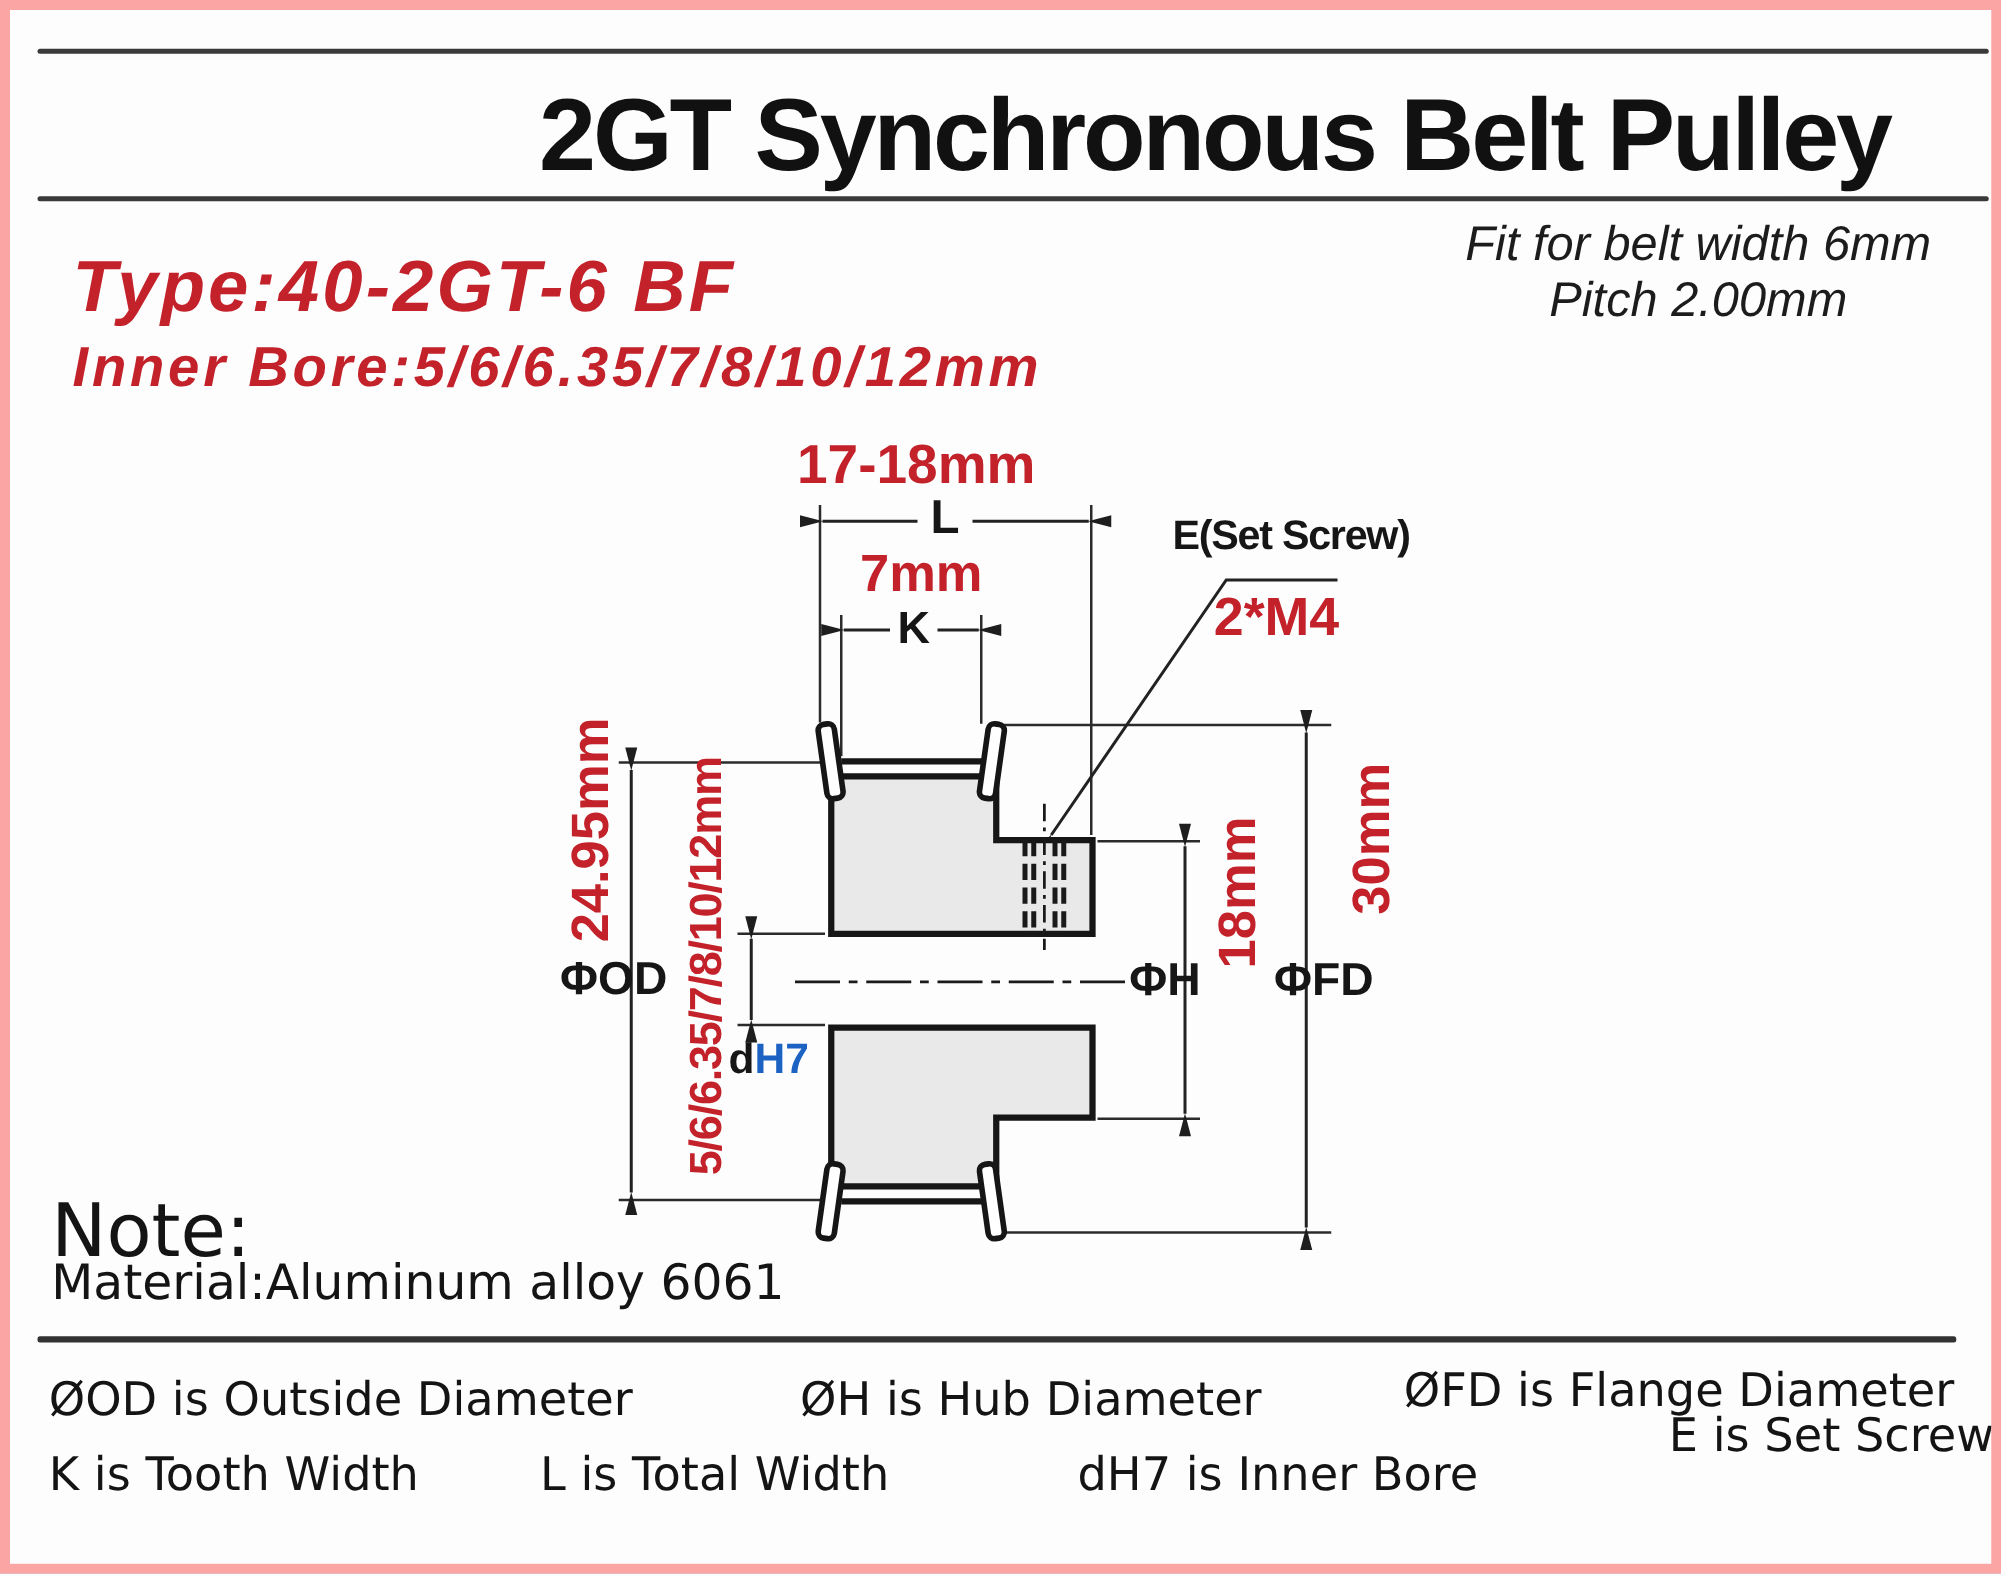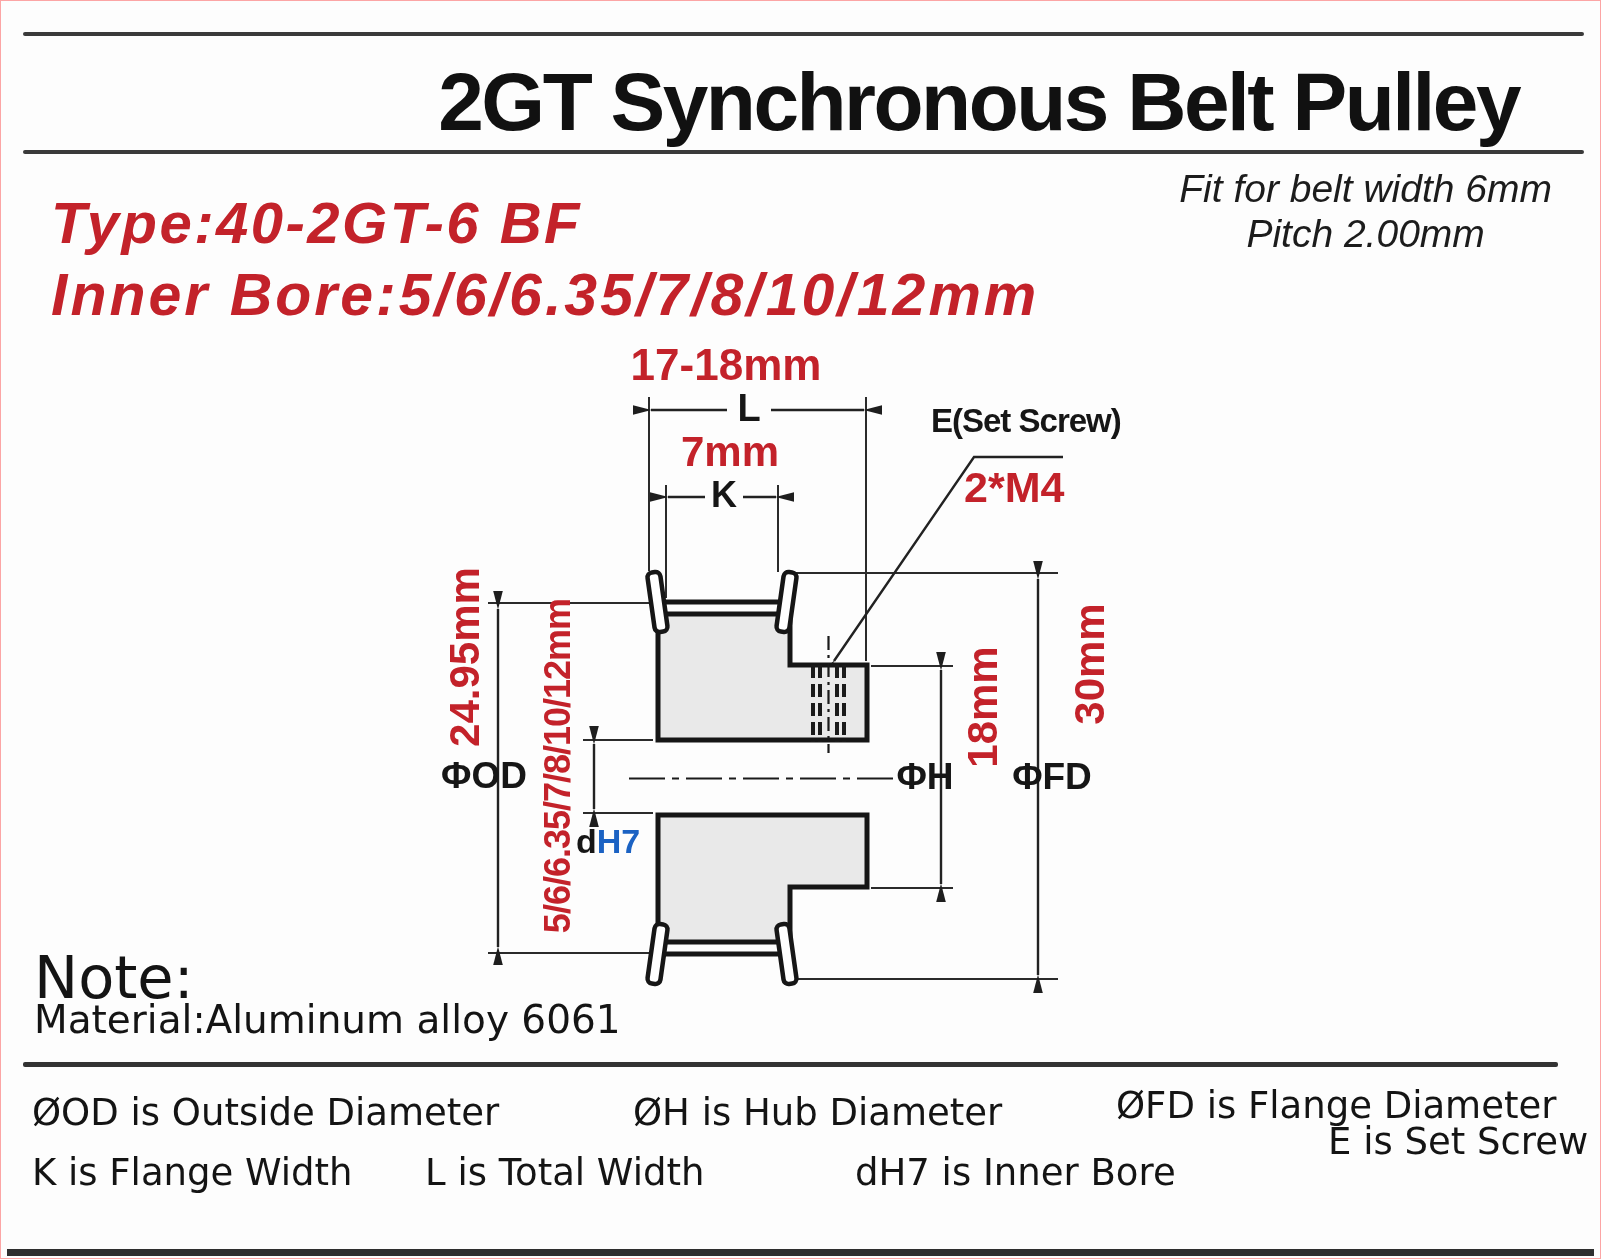--- a/index.html
+++ b/index.html
@@ -1,20 +1,20 @@
 <!DOCTYPE html>
 <html><head>
 <meta charset="utf-8">
 <style>
   html,body{margin:0;padding:0;background:#888;}
   #page{
     position:relative;
     width:1601px;height:1259px;
     background:#fdfdfd;
-    border:1px solid #fca5a5;
+    border:8px solid #fca5a5;
     box-sizing:border-box;
     overflow:hidden;
     font-family:"Liberation Sans", sans-serif;
     color:#1b1b1b;
   }
   .rule{position:absolute;background:#3a3a3a;border-radius:2px;}
   #title{
     position:absolute;top:54px;right:81px;
     font-size:82px;font-weight:bold;letter-spacing:-2.5px;
     color:#111;white-space:nowrap;
@@ -24,21 +24,21 @@
     text-align:center;font-style:italic;font-size:39px;line-height:1.15;
     color:#1c1c1c;white-space:nowrap;
   }
   #type-line{
     position:absolute;left:50px;top:188px;
     font-size:58px;font-weight:bold;font-style:italic;letter-spacing:2.5px;
     white-space:nowrap;
   }
   #bore-line{
     position:absolute;left:50px;top:260px;
-    font-size:59px;font-weight:bold;font-style:italic;letter-spacing:3px;
+    font-size:45px;font-weight:bold;font-style:italic;letter-spacing:3px;
     white-space:nowrap;
   }
   .red{color:#c3222a;}
   .blue{color:#1b62c3;}
   .dim-red{
     position:absolute;color:#c3222a;font-weight:bold;white-space:nowrap;
   }
   .dim-black{
     position:absolute;color:#161616;font-weight:bold;white-space:nowrap;
   }
@@ -159,19 +159,19 @@
 
   <div id="note-heading">Note:</div>
   <div id="note-material">Material:Aluminum alloy 6061</div>
 
   <div class="rule" style="left:22px;top:1061px;width:1535px;height:5px;background:#333;"></div>
 
   <span class="legend-item" style="left:31px;top:1090px;">ØOD is Outside Diameter</span>
   <span class="legend-item" style="left:632px;top:1090px;">ØH is Hub Diameter</span>
   <span class="legend-item" style="left:1115px;top:1083px;">ØFD is Flange Diameter</span>
 
-  <span class="legend-item" style="left:31px;top:1150px;">K is Flange Width</span>
+  <span class="legend-item" style="left:31px;top:1150px;">K is Tooth Width</span>
   <span class="legend-item" style="left:424px;top:1150px;">L is Total Width</span>
   <span class="legend-item" style="left:854px;top:1150px;">dH7 is Inner Bore</span>
   <span class="legend-item" style="left:1293px;top:1119px;margin-left:34px;">E is Set Screw</span>
 
   <div id="bottom-bar"></div>
 </div>
 
 </body></html>

